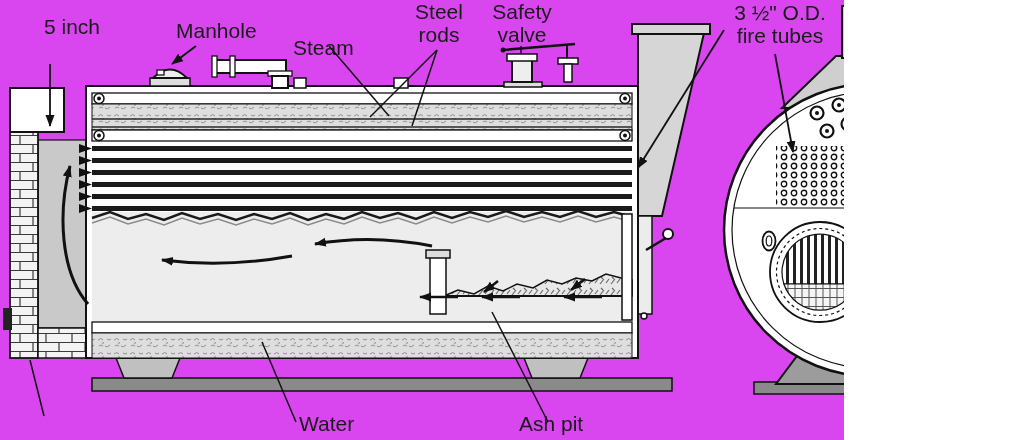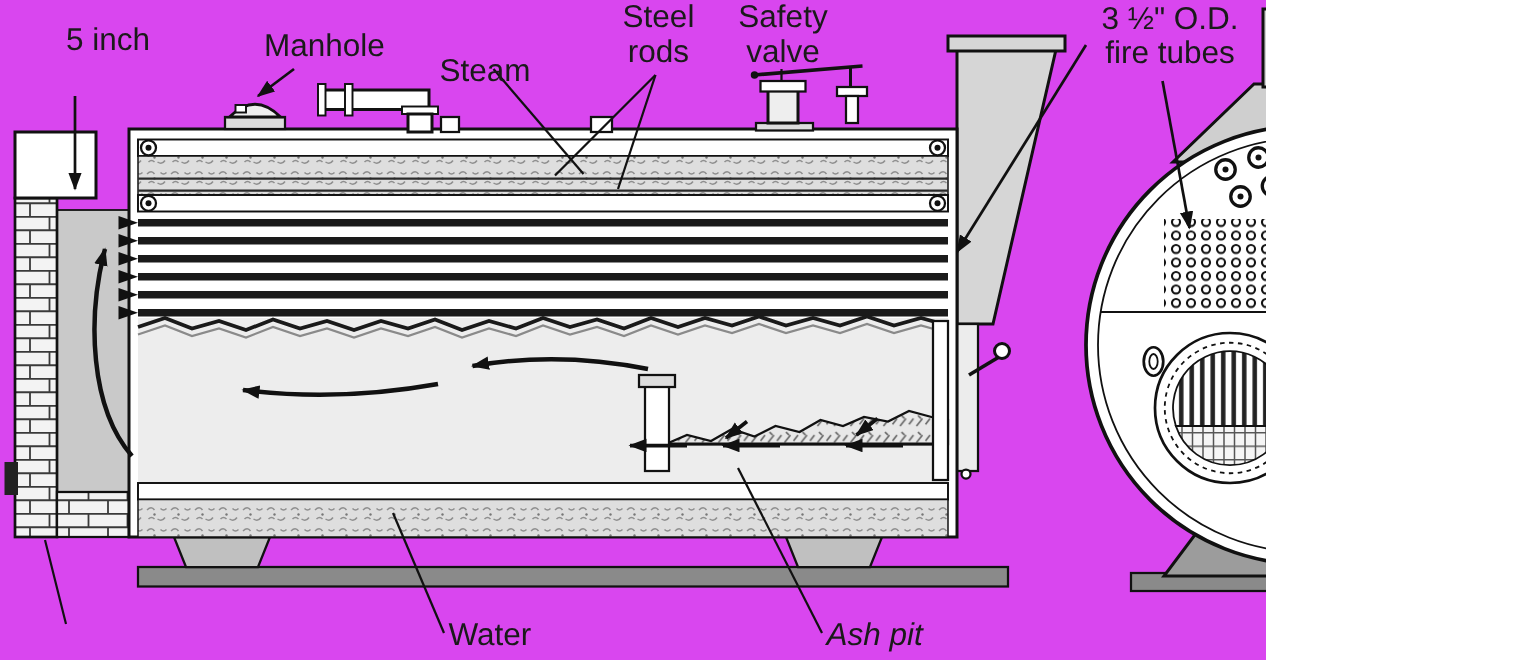--- a/index.html
+++ b/index.html
@@ -297,17 +297,17 @@
   <span>Safety</span>
   <span>valve</span>
 </div>
 <div class="lbl center" style="left:720px;top:2px;width:120px;">
   <span>3 ½" O.D.</span>
   <span>fire tubes</span>
 </div>
 <div class="lbl" style="left:299px;top:413px;">
   <span>Water</span>
 </div>
-<div class="lbl" style="left:551px;top:413px;font-style:italic;">
+<div class="lbl" style="left:519px;top:413px;">
   <span>Ash pit</span>
 </div>
 
 </div>
 
 </body></html>

